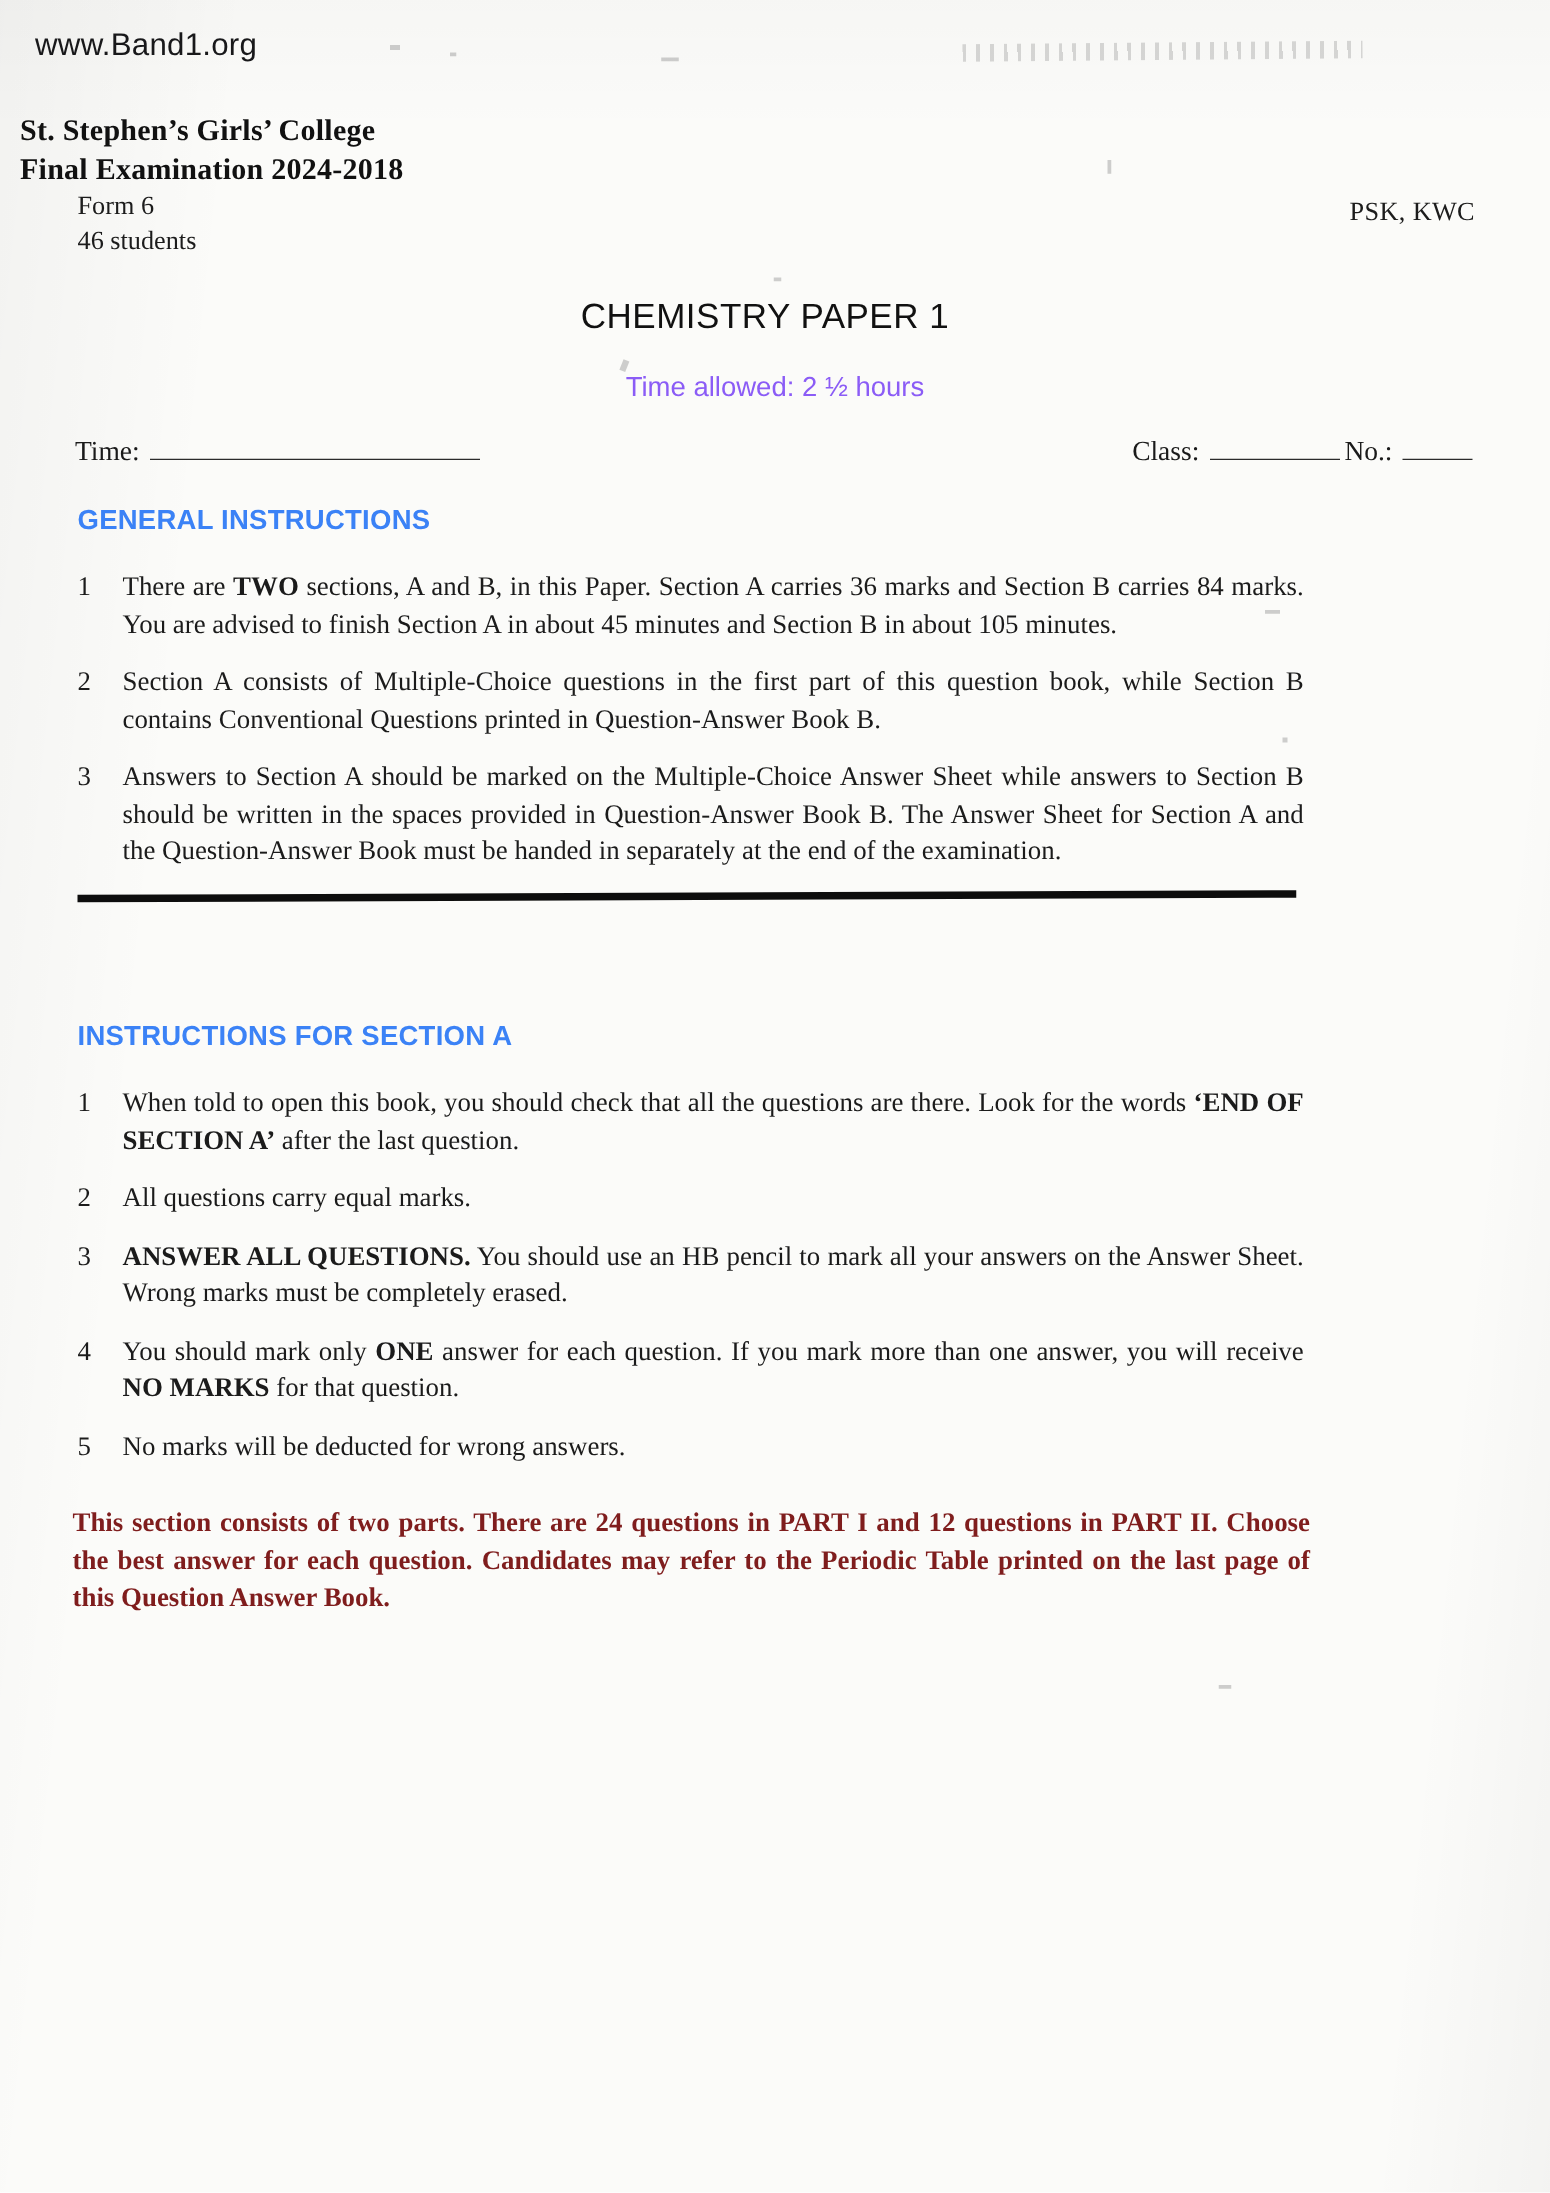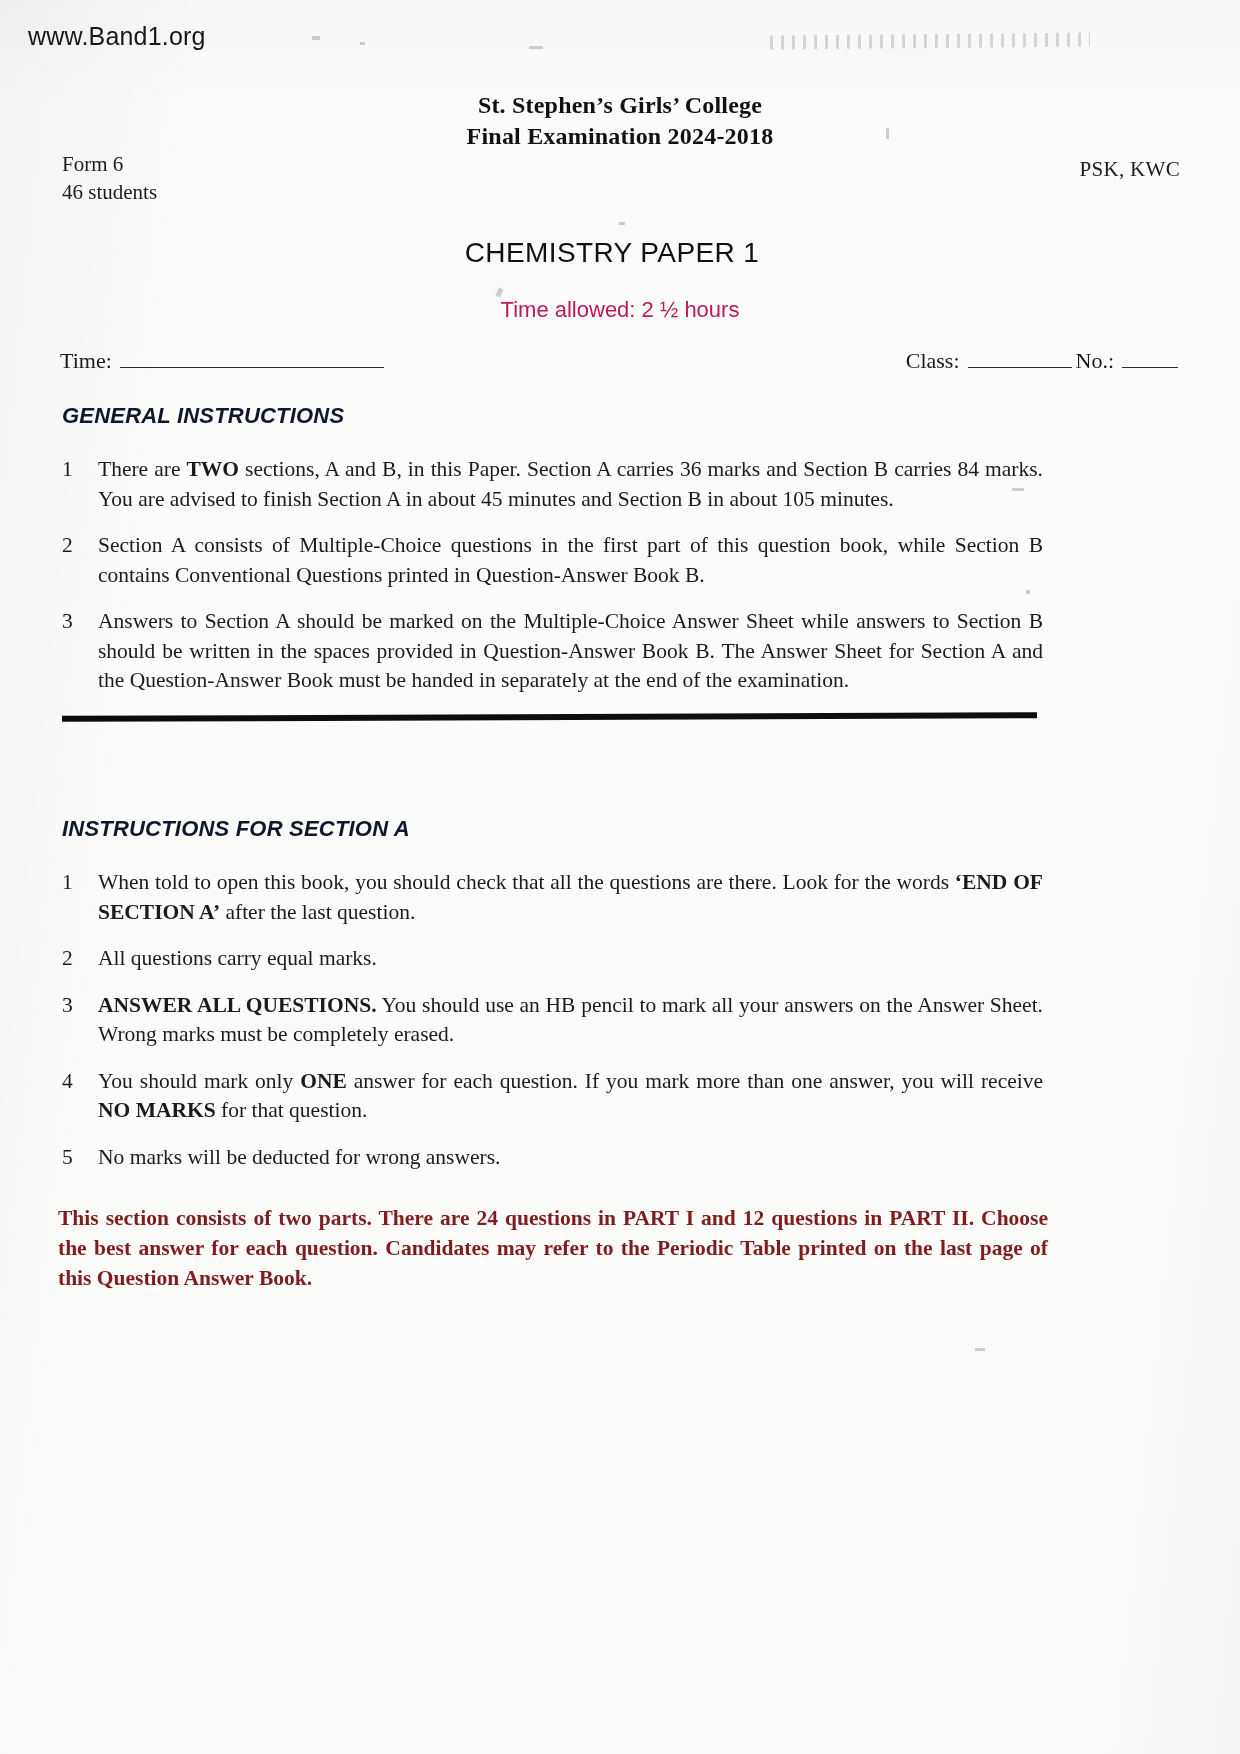--- a/index.html
+++ b/index.html
@@ -58,24 +58,23 @@
         90deg,
         rgba(90,90,90,0.30) 0px, rgba(90,90,90,0.30) 3px,
         rgba(255,255,255,0) 3px, rgba(255,255,255,0) 11px);
     opacity: 0.75;
     transform: rotate(-0.5deg);
     pointer-events: none;
   }
 
   .school-block {
     position: absolute;
-    left: 0;
+    left: 16px;
     right: 0;
     top: 90px;
-    text-align: center;
   }
   .school-name,
   .exam-year {
     font-family: "Liberation Serif", "DejaVu Serif", serif;
     font-weight: bold;
     font-size: 24px;
     letter-spacing: 0.2px;
     line-height: 31px;
     color: #111;
   }
@@ -112,21 +111,21 @@
   }
 
   .time-allowed {
     position: absolute;
     left: 0;
     right: 0;
     top: 297px;
     text-align: center;
     font-family: "Liberation Sans", "DejaVu Sans", sans-serif;
     font-size: 22px;
-    color: #be185d;
+    color: #8b5cf6;
   }
 
   .idline {
     position: absolute;
     top: 348px;
     left: 60px;
     right: 58px;
     height: 34px;
     font-size: 22px;
     color: #1a1a1a;
@@ -150,22 +149,21 @@
     white-space: nowrap;
   }
 
   .section-head {
     position: absolute;
     left: 62px;
     font-family: "Liberation Sans", "DejaVu Sans", sans-serif;
     font-weight: bold;
     font-size: 22px;
     letter-spacing: 0.2px;
-    color: #0f172a;
-    font-style: italic;
+    color: #3b82f6;
   }
   #general-instructions-heading { top: 403px; }
   #section-a-instructions-heading { top: 816px; }
 
   .inst-list {
     position: absolute;
     left: 58px;
     width: 985px;
     margin: 0;
     padding: 0;

